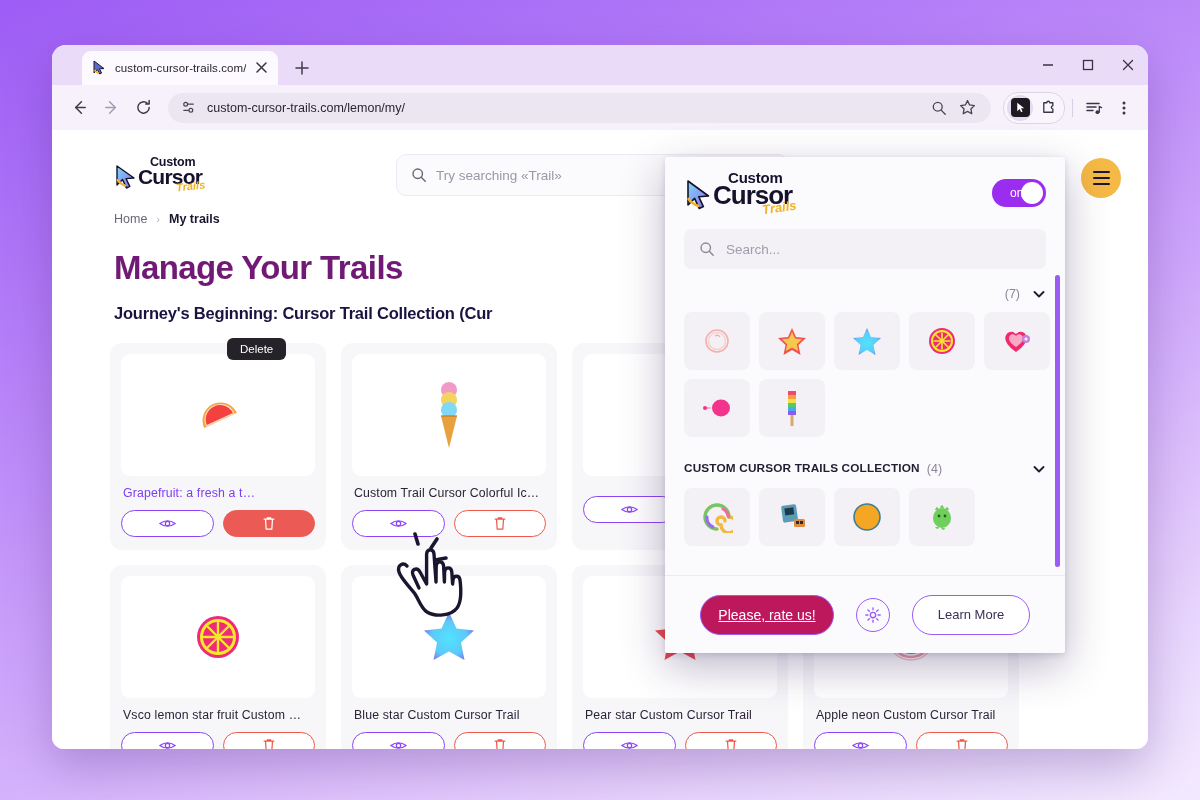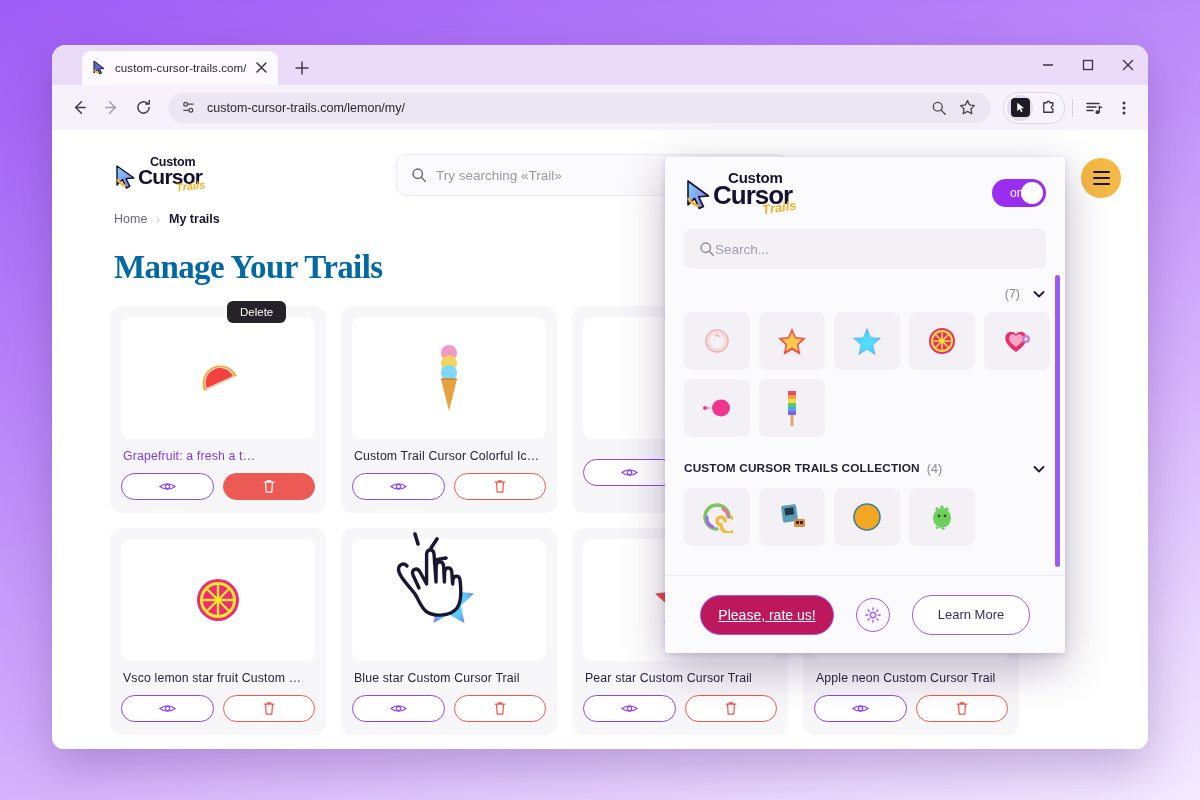--- a/index.html
+++ b/index.html
@@ -165,23 +165,22 @@
     padding: 10px 0 0 62px;
     display: flex; align-items: center; gap: 9px;
     font-size: 12.5px;
   }
   .bc-home { color: #6c6579; }
   .bc-sep { color: #b8b2c2; font-size: 11px; }
   .bc-cur { color: #1b1630; font-weight: 600; }
 
   .h1 {
     padding: 23px 0 0 62px;
-    font-size: 33px; font-weight: 800; color: #0369a1;
+    font-size: 33px; font-weight: 800; color: #701a75;
     letter-spacing: -.6px;
-    font-family: Liberation Serif, serif;
   }
   .h2 {
     padding: 17px 0 0 62px;
     font-size: 16.5px; font-weight: 800; color: #181340;
     white-space: nowrap;
     letter-spacing: -.2px;
   }
 
   .grid {
     display: grid;
@@ -277,21 +276,21 @@
     position: absolute; right: 3px; top: 3px;
     width: 22px; height: 22px; border-radius: 50%; background: #fff;
   }
 
   .pop-search {
     margin: 0 19px;
     height: 40px;
     background: #f3f1f6;
     border-radius: 7px;
     display: flex; align-items: center;
-    padding: 0 15px; 
+    padding: 0 15px; gap: 11px;
     flex: 0 0 40px;
   }
   .pop-search .ps-ico { color: #8e8799; display: flex; }
   .pop-search .ps-ph { font-size: 13.5px; color: #a29bae; }
 
   .pop-body {
     flex: 1;
     overflow: hidden;
     padding: 18px 19px 0 19px;
     position: relative;
@@ -517,20 +516,21 @@
       </div>
     </div>
 
     <div class="breadcrumb">
       <span class="bc-home">Home</span>
       <span class="bc-sep">›</span>
       <span class="bc-cur">My trails</span>
     </div>
 
     <div class="h1">Manage Your Trails</div>
+    <div class="h2">Journey's Beginning: Cursor Trail Collection (Cur</div>
 
     <div class="grid">
 
       <div class="card">
         <div class="thumb">
           <svg width="60" height="60" viewBox="0 0 60 60">
             <path d="M12 36 a18 18 0 0 1 36 0 z" transform="rotate(-25 30 30)" fill="#f3a63a"></path>
             <path d="M15 35 a15 15 0 0 1 30 0 z" transform="rotate(-25 30 30)" fill="#f2413f"></path>
             <path d="M15 35 a15 15 0 0 1 30 0 z" transform="rotate(-25 30 30)" fill="none" stroke="#fbdcc2" stroke-width="1.2"></path>
           </svg>

